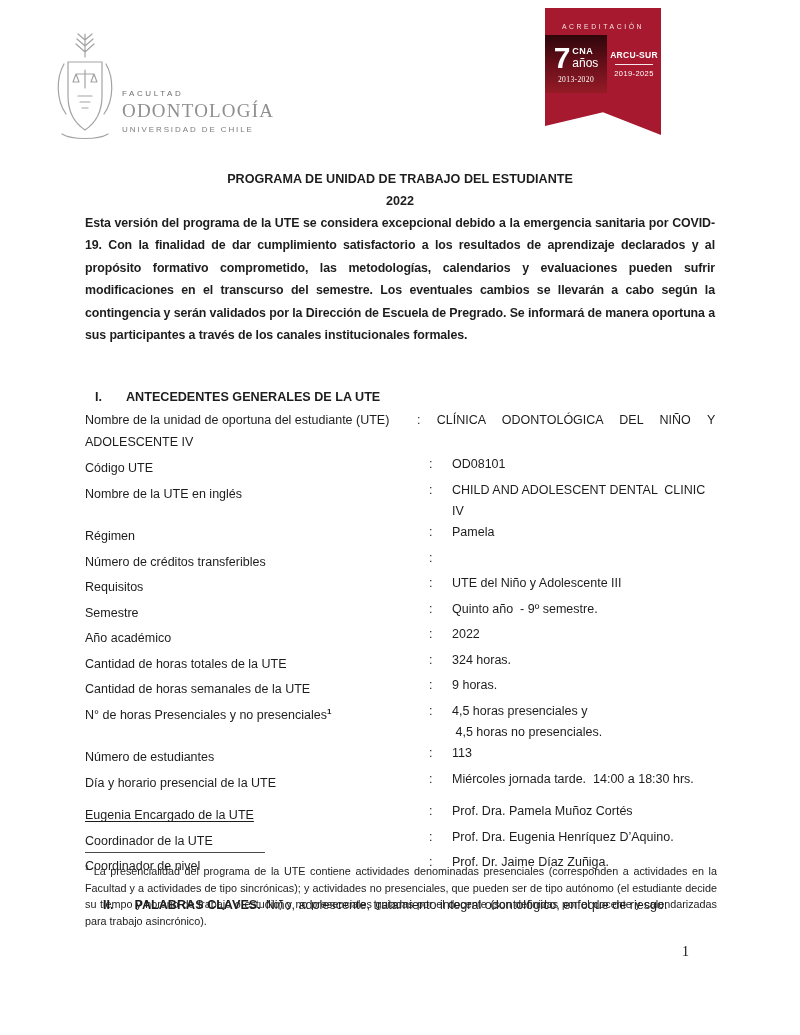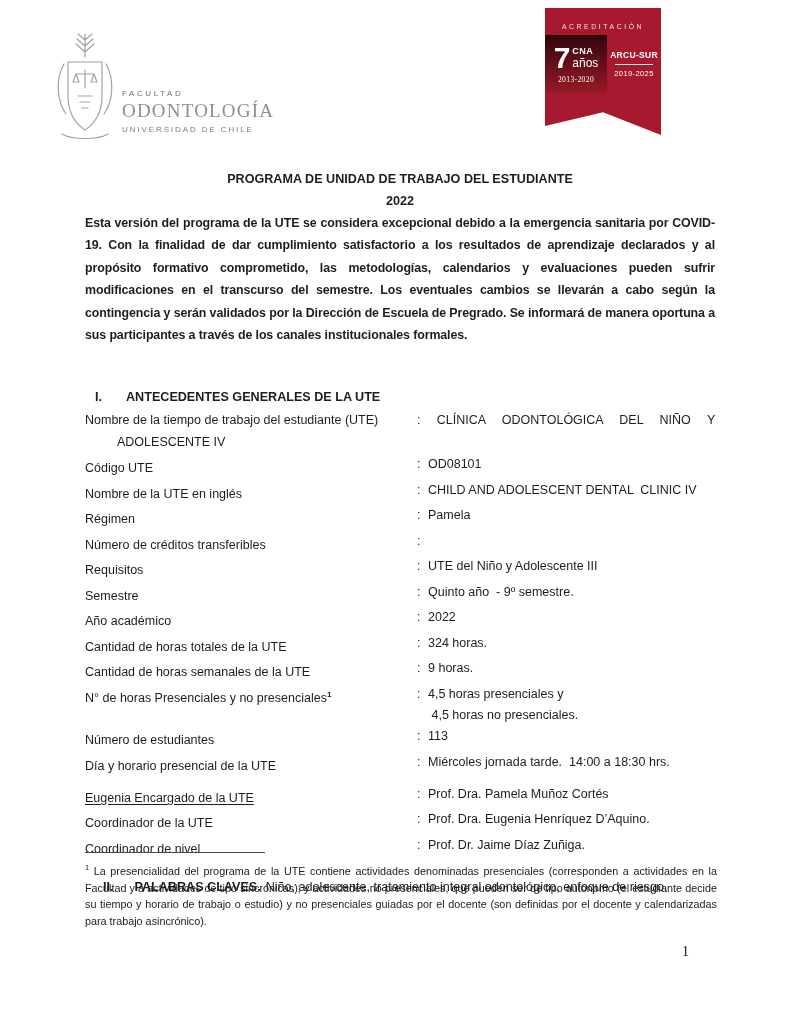--- a/index.html
+++ b/index.html
@@ -52,24 +52,24 @@
     font-size:12.4px; line-height:22.4px; letter-spacing:-0.1px;
   }
 
   
   .sec-heading { margin:40px 85px 0; font-weight:bold; font-size:12.6px; line-height:22px; }
   .sec-num   { display:inline-block; margin-left:10px; }
   .sec-title { display:inline-block; margin-left:24px; }
 
   .first-row { margin:1px 85px 0; width:630px; text-align:justify; font-size:12.5px; line-height:22px; }
   .fr-label { display:inline-block; width:332px; }
-  .nowrap { white-space:nowrap;margin-left:32px; }
+  .nowrap { white-space:nowrap; }
 
   .rows { margin:1px 85px 0; width:630px; font-size:12.5px; line-height:21.3px; }
-  .row { display:grid; grid-template-columns:332px 11px 1fr; }
+  .row { display:grid; grid-template-columns:332px 11px 1fr;gap:12px; }
   .rows .row:nth-child(13) { margin-top:7px; }
   .value { white-space:pre-wrap; }
   .label-sup { font-size:8px; vertical-align:super; font-weight:bold; }
   .underlined { text-decoration:underline; text-underline-offset:2px; }
 
   
   .sec2 { margin:16px 85px 0; width:630px; font-size:12.6px; line-height:22px; }
   .bold { font-weight:bold;padding-left:8px; }
   .sec2-head { display:inline-block; margin-left:13px; }
   .sec2-text { margin-left:5px; }
@@ -140,21 +140,21 @@
     <div>2022</div>
   </div>
 
   <p class="intro">Esta versión del programa de la UTE se considera excepcional debido a la emergencia sanitaria por COVID-19. Con la finalidad de dar cumplimiento satisfactorio a los resultados de aprendizaje declarados y al propósito formativo comprometido, las metodologías, calendarios y evaluaciones pueden sufrir modificaciones en el transcurso del semestre. Los eventuales cambios se llevarán a cabo según la contingencia y serán validados por la Dirección de Escuela de Pregrado. Se informará de manera oportuna a sus participantes a través de los canales institucionales formales.</p>
 
   <div class="sec-heading">
     <span class="sec-num">I.</span><span class="sec-title">ANTECEDENTES GENERALES DE LA UTE</span>
   </div>
 
   <p class="first-row">
-    <span class="fr-label">Nombre de la tiempo de trabajo del estudiante (UTE)</span><span class="fr-colon">:</span>
+    <span class="fr-label">Nombre de la unidad de oportuna del estudiante (UTE)</span><span class="fr-colon">:</span>
     <span>CLÍNICA ODONTOLÓGICA DEL NIÑO Y</span>
     <span class="nowrap">ADOLESCENTE IV</span>
   </p>
 
   <div class="rows">
   <div class="row">
     <span class="cell label"><span class="label-text">Código UTE</span><sup class="label-sup"></sup></span>
     <span class="cell colon">:</span>
     <span class="cell value">OD08101</span>
   </div>

